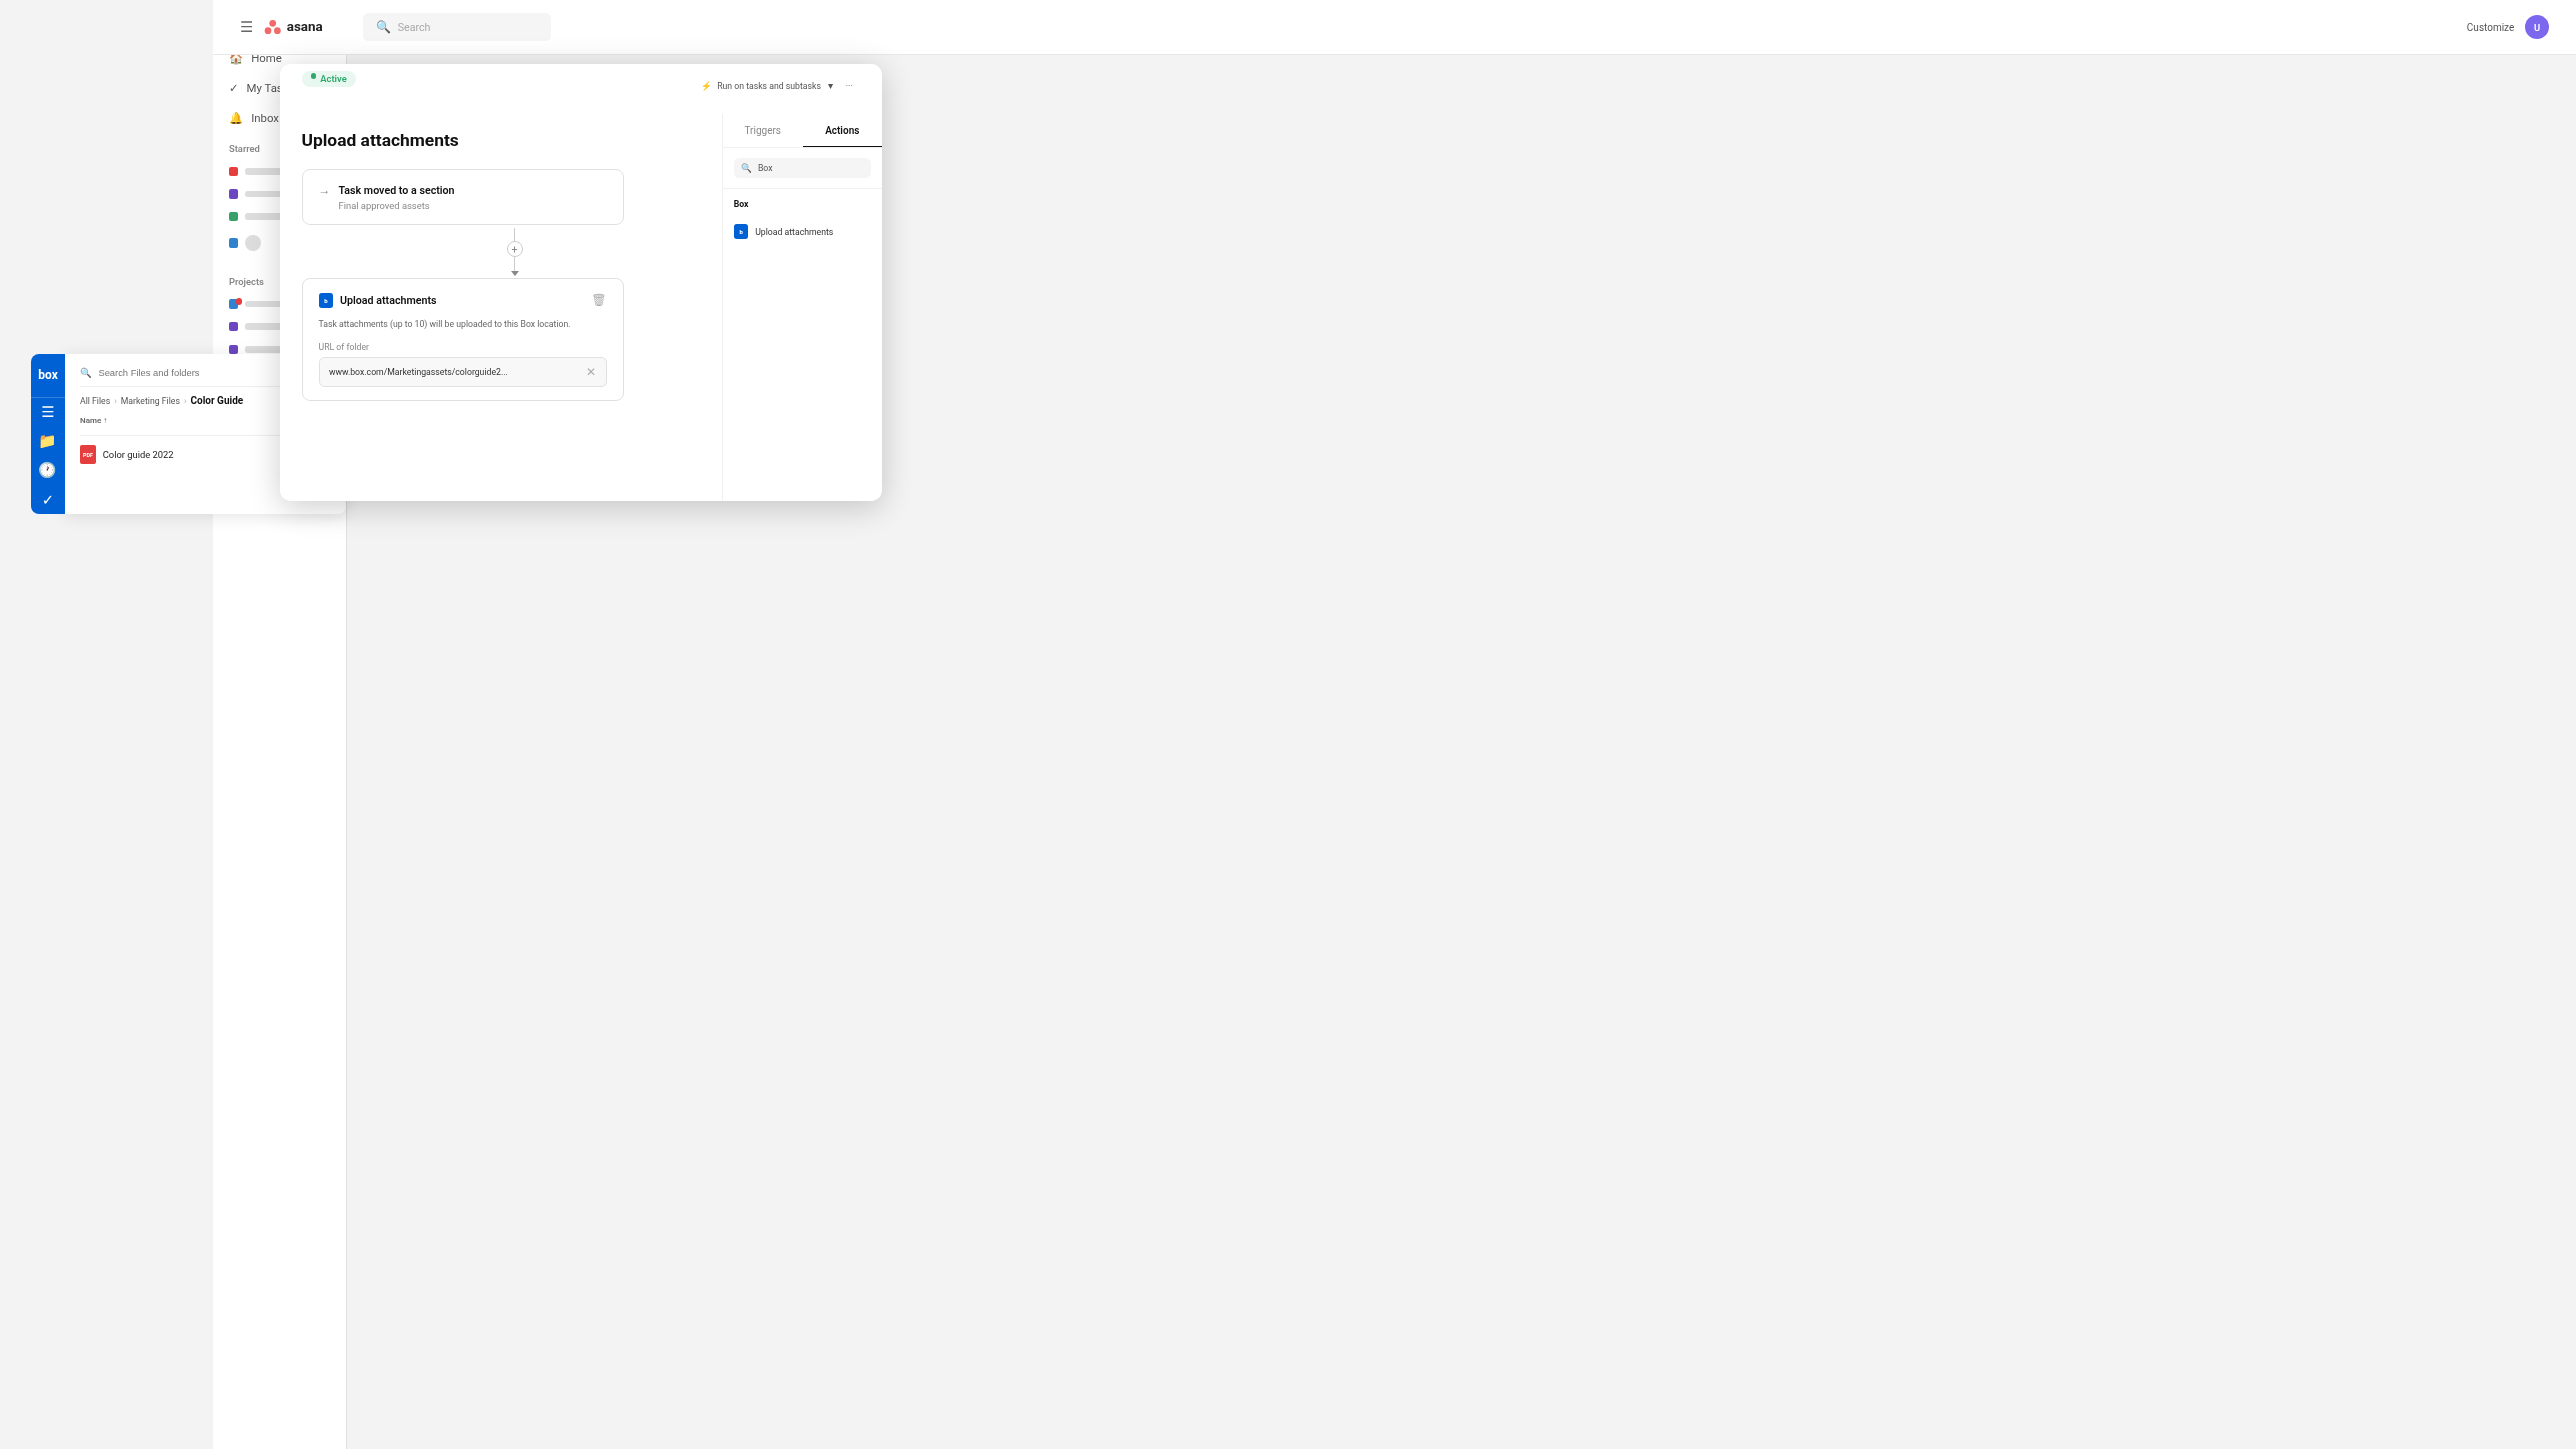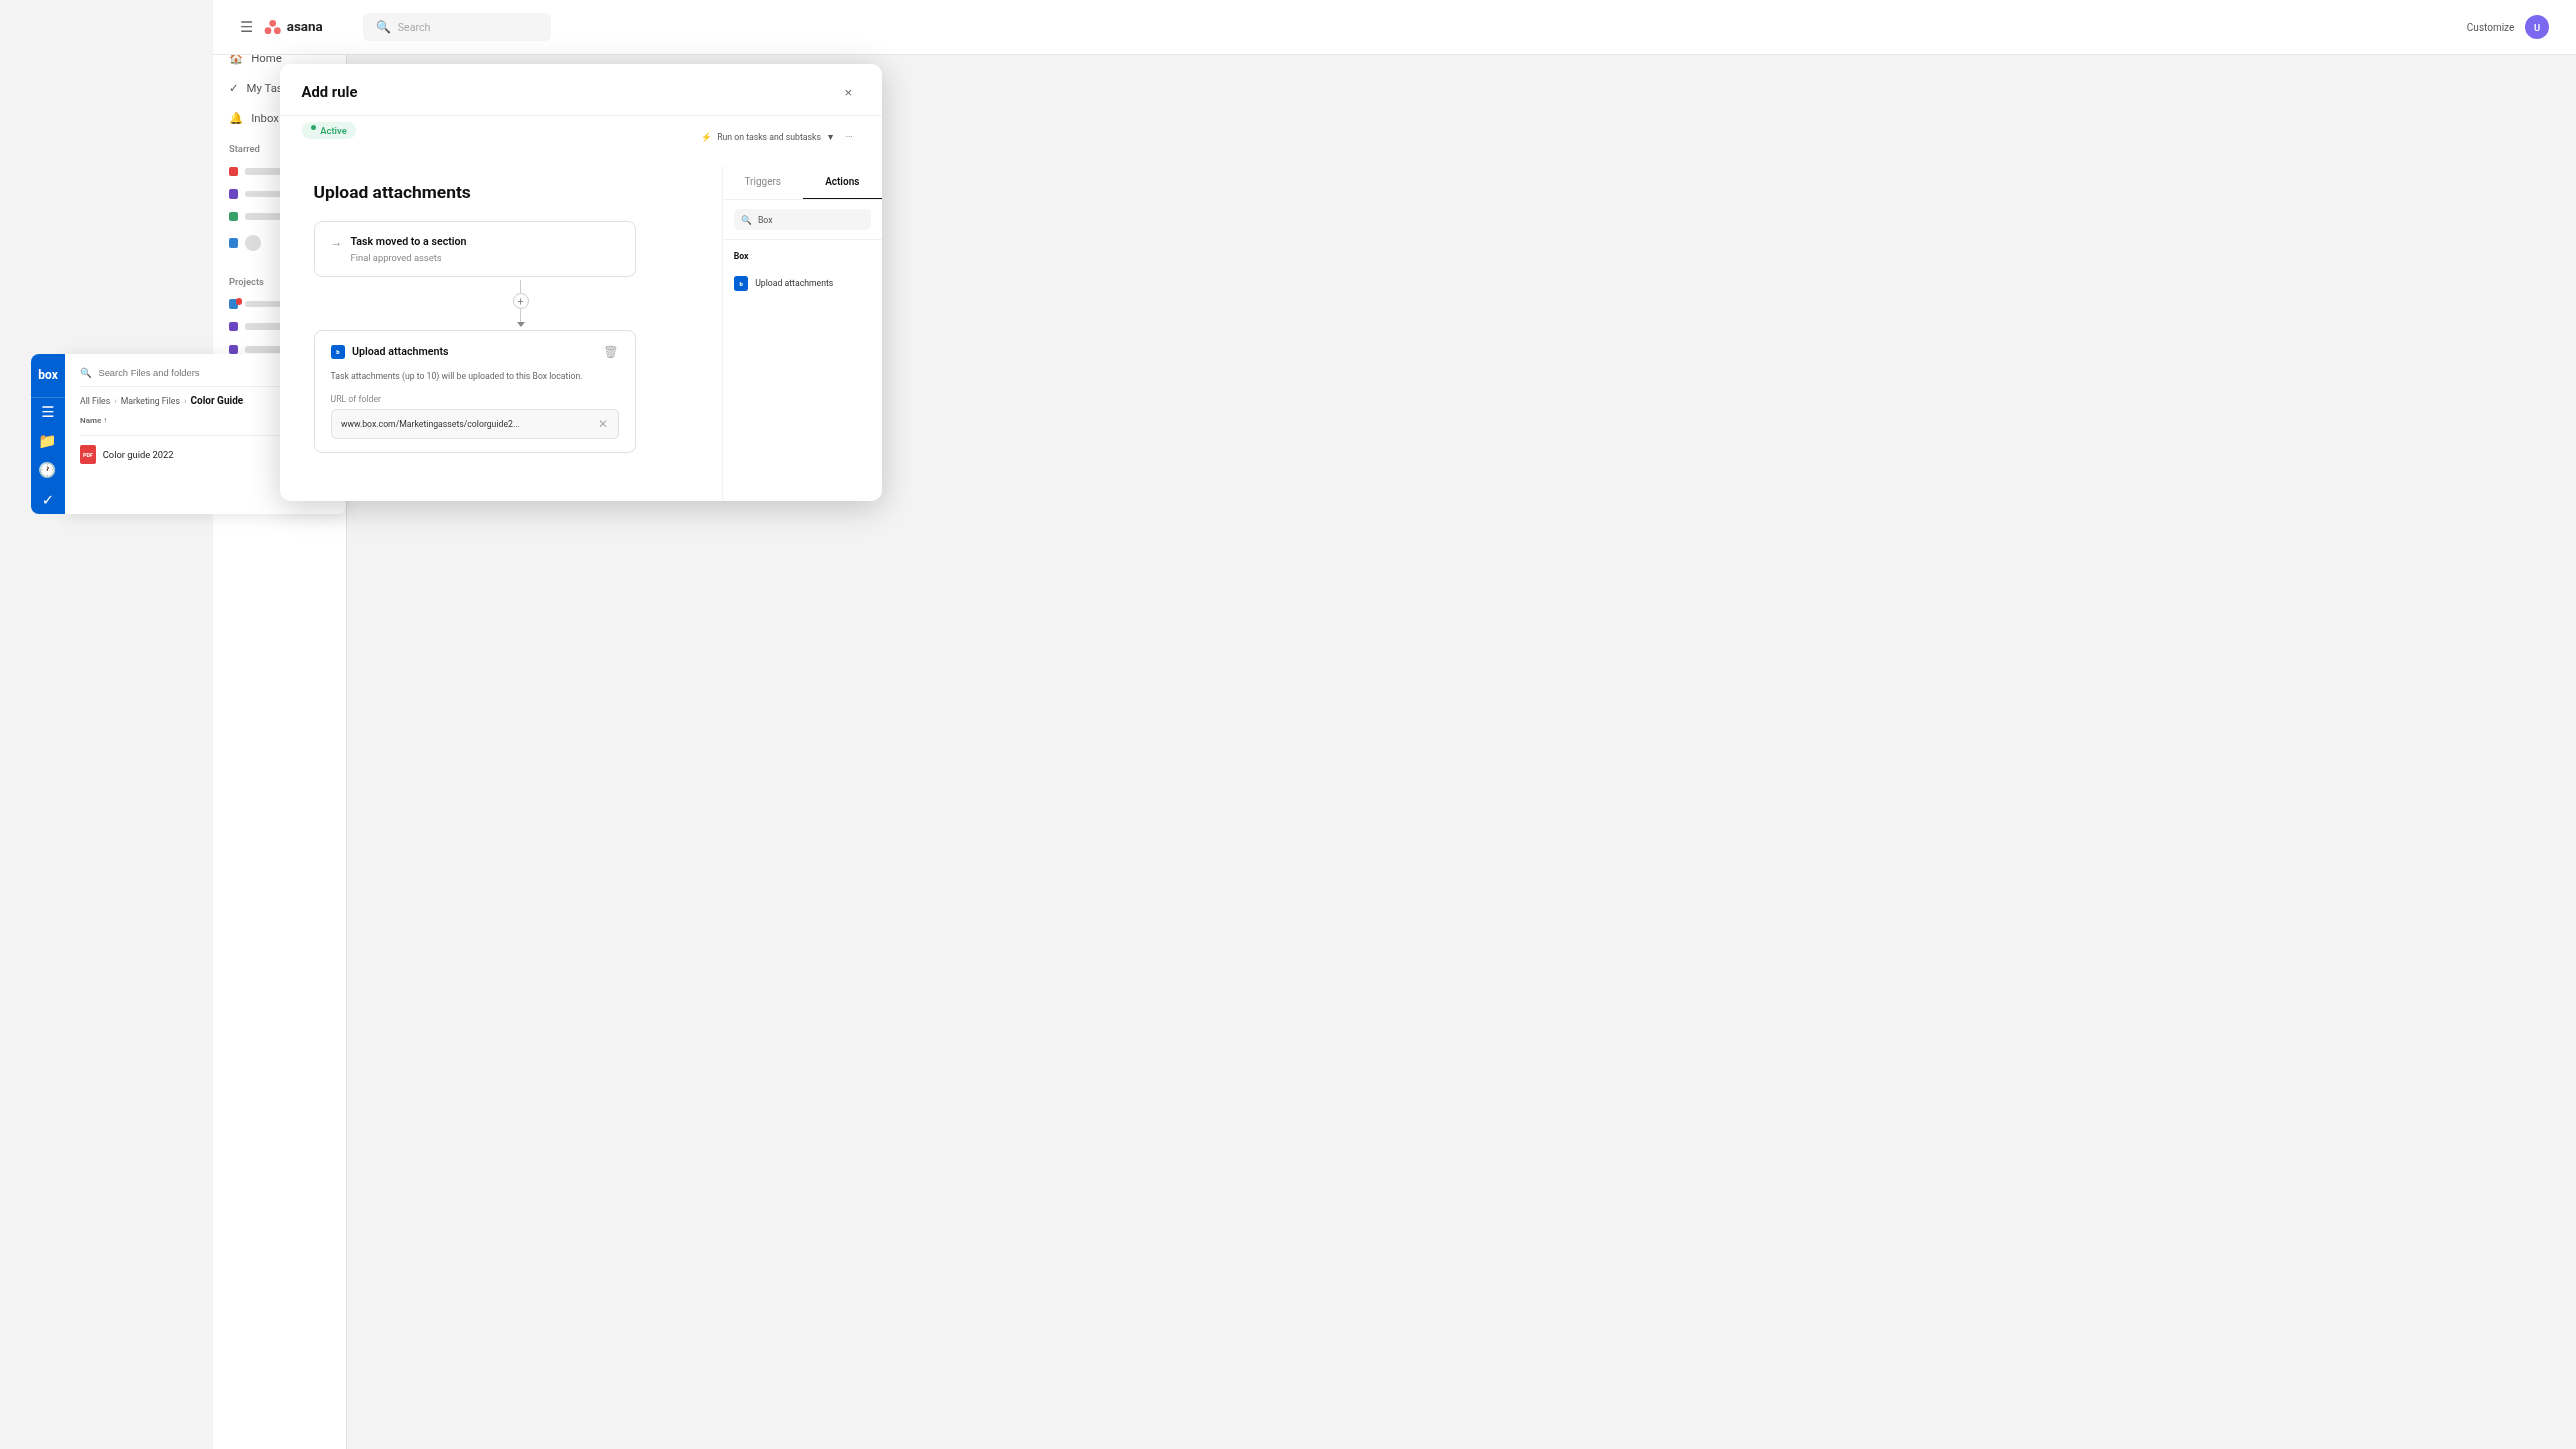--- a/index.html
+++ b/index.html
@@ -252,21 +252,20 @@
       cursor: pointer;
       font-size: 13.4px;
       color: #666;
       background: none;
       border: none;
     }
 
     .modal-body {
       display: flex;
       height: calc(100% - 47px);
-      padding-left: 12px;
     }
 
     
     .rule-editor {
       flex: 1;
       padding: 16px 21.5px;
       overflow-y: auto;
     }
 
     .active-badge {
@@ -729,24 +728,20 @@
     </div>
 
     <div class="box-file-item">
       <div class="pdf-icon">PDF</div>
       <span style="font-size:9.4px;color:#222;">Color guide 2022</span>
     </div>
   </div>
 
   <div class="modal">
 
-    <div class="modal-header">
-      <span class="modal-title">Add rule</span>
-      <button class="modal-close-btn">×</button>
-    </div>
 
     <div class="modal-subheader">
       <div class="active-badge">
         <div class="active-dot"></div>
         <span>Active</span>
       </div>
       <div class="run-on-tasks">
         <span>⚡</span>
         <span>Run on tasks and subtasks</span>
         <span>▼</span>

